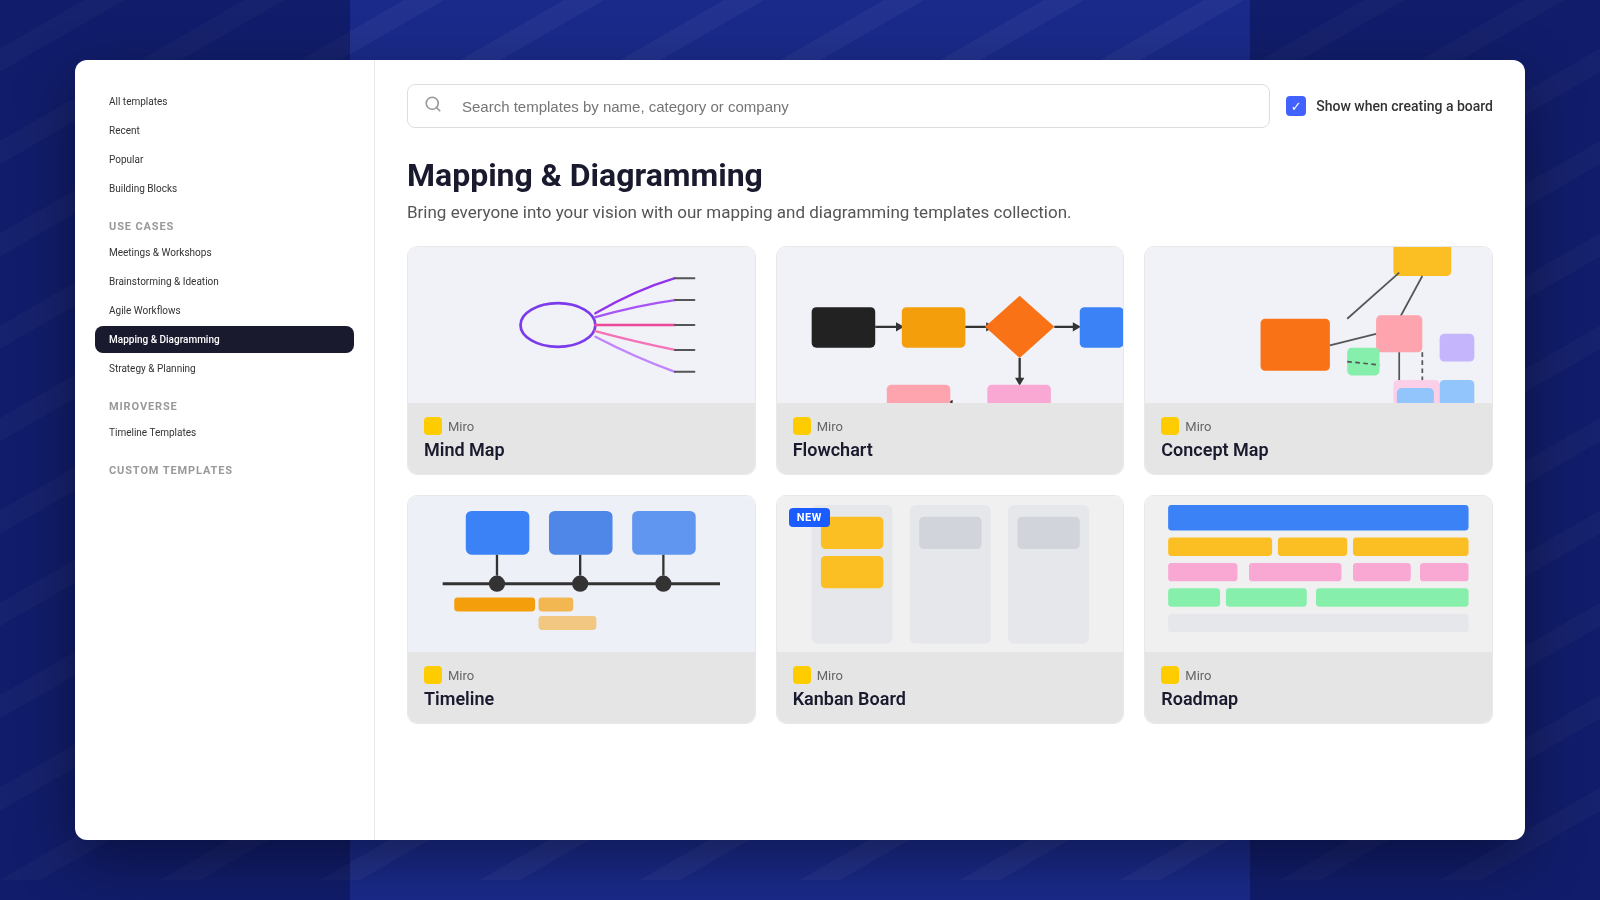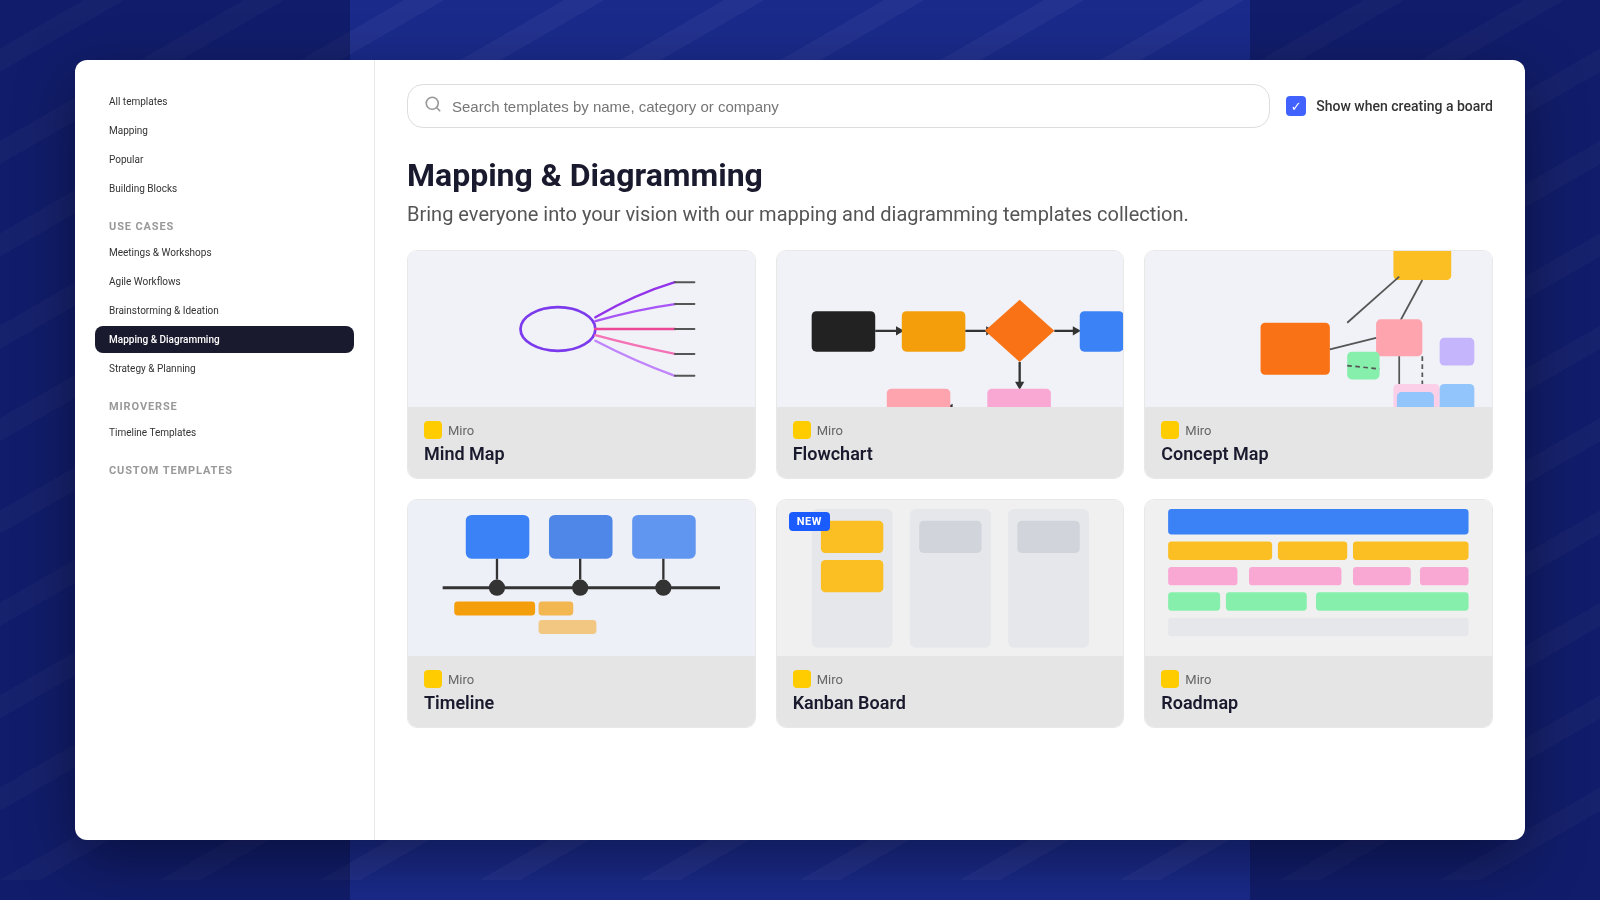--- a/index.html
+++ b/index.html
@@ -70,23 +70,23 @@
     .search-header {
       display: flex;
       align-items: center;
       gap: 16px;
       margin-bottom: 28px;
     }
     .search-bar {
       flex: 1;
       display: flex;
       align-items: center;
-      gap: 10px;
+      gap: 20px;
       border: 1.5px solid #ddd;
-      border-radius: 16px;
+      border-radius: 8px;
       padding: 10px 16px;
       background: #fff;
     }
     .search-icon-svg {
       color: #999;
       flex-shrink: 0;
     }
     .search-input {
       border: none;
       outline: none;
@@ -121,21 +121,21 @@
       font-weight: 500;
     }
     
     .category-title {
       font-size: 32px;
       font-weight: 700;
       color: #1a1a2e;
       margin-bottom: 8px;
     }
     .category-desc {
-      font-size: 20px;
+      font-size: 17px;
       color: #555;
       margin-bottom: 24px;
     }
     
     .template-grid {
       display: grid;
       grid-template-columns: repeat(3, 1fr);
       gap: 20px;
     }
     .template-card {
@@ -213,28 +213,28 @@
     rgba(255,255,255,0.04) 80px
   );"></div>
   <div style="position:absolute;top:0;left:0;width:350px;height:100%;background:rgba(5,10,60,0.4);"></div>
   <div style="position:absolute;top:0;right:0;width:350px;height:100%;background:rgba(5,10,60,0.4);"></div>
 </div>
 
 <div class="modal">
 
   <div class="sidebar">
     <a class="sidebar-nav-item">All templates</a>
-    <a class="sidebar-nav-item">Mapping</a>
+    <a class="sidebar-nav-item">Recent</a>
     <a class="sidebar-nav-item">Popular</a>
     <a class="sidebar-nav-item">Building Blocks</a>
 
     <div class="sidebar-section-label">USE CASES</div>
     <a class="sidebar-nav-item">Meetings &amp; Workshops</a>
+    <a class="sidebar-nav-item">Brainstorming &amp; Ideation</a>
     <a class="sidebar-nav-item">Agile Workflows</a>
-    <a class="sidebar-nav-item">Brainstorming &amp; Ideation</a>
     <a class="sidebar-nav-item active">Mapping &amp; Diagramming</a>
     <a class="sidebar-nav-item">Strategy &amp; Planning</a>
 
     <div class="sidebar-section-label">MIROVERSE</div>
     <a class="sidebar-nav-item">Timeline Templates</a>
 
     <div class="sidebar-section-label">CUSTOM TEMPLATES</div>
   </div>
 
   <div class="main">

